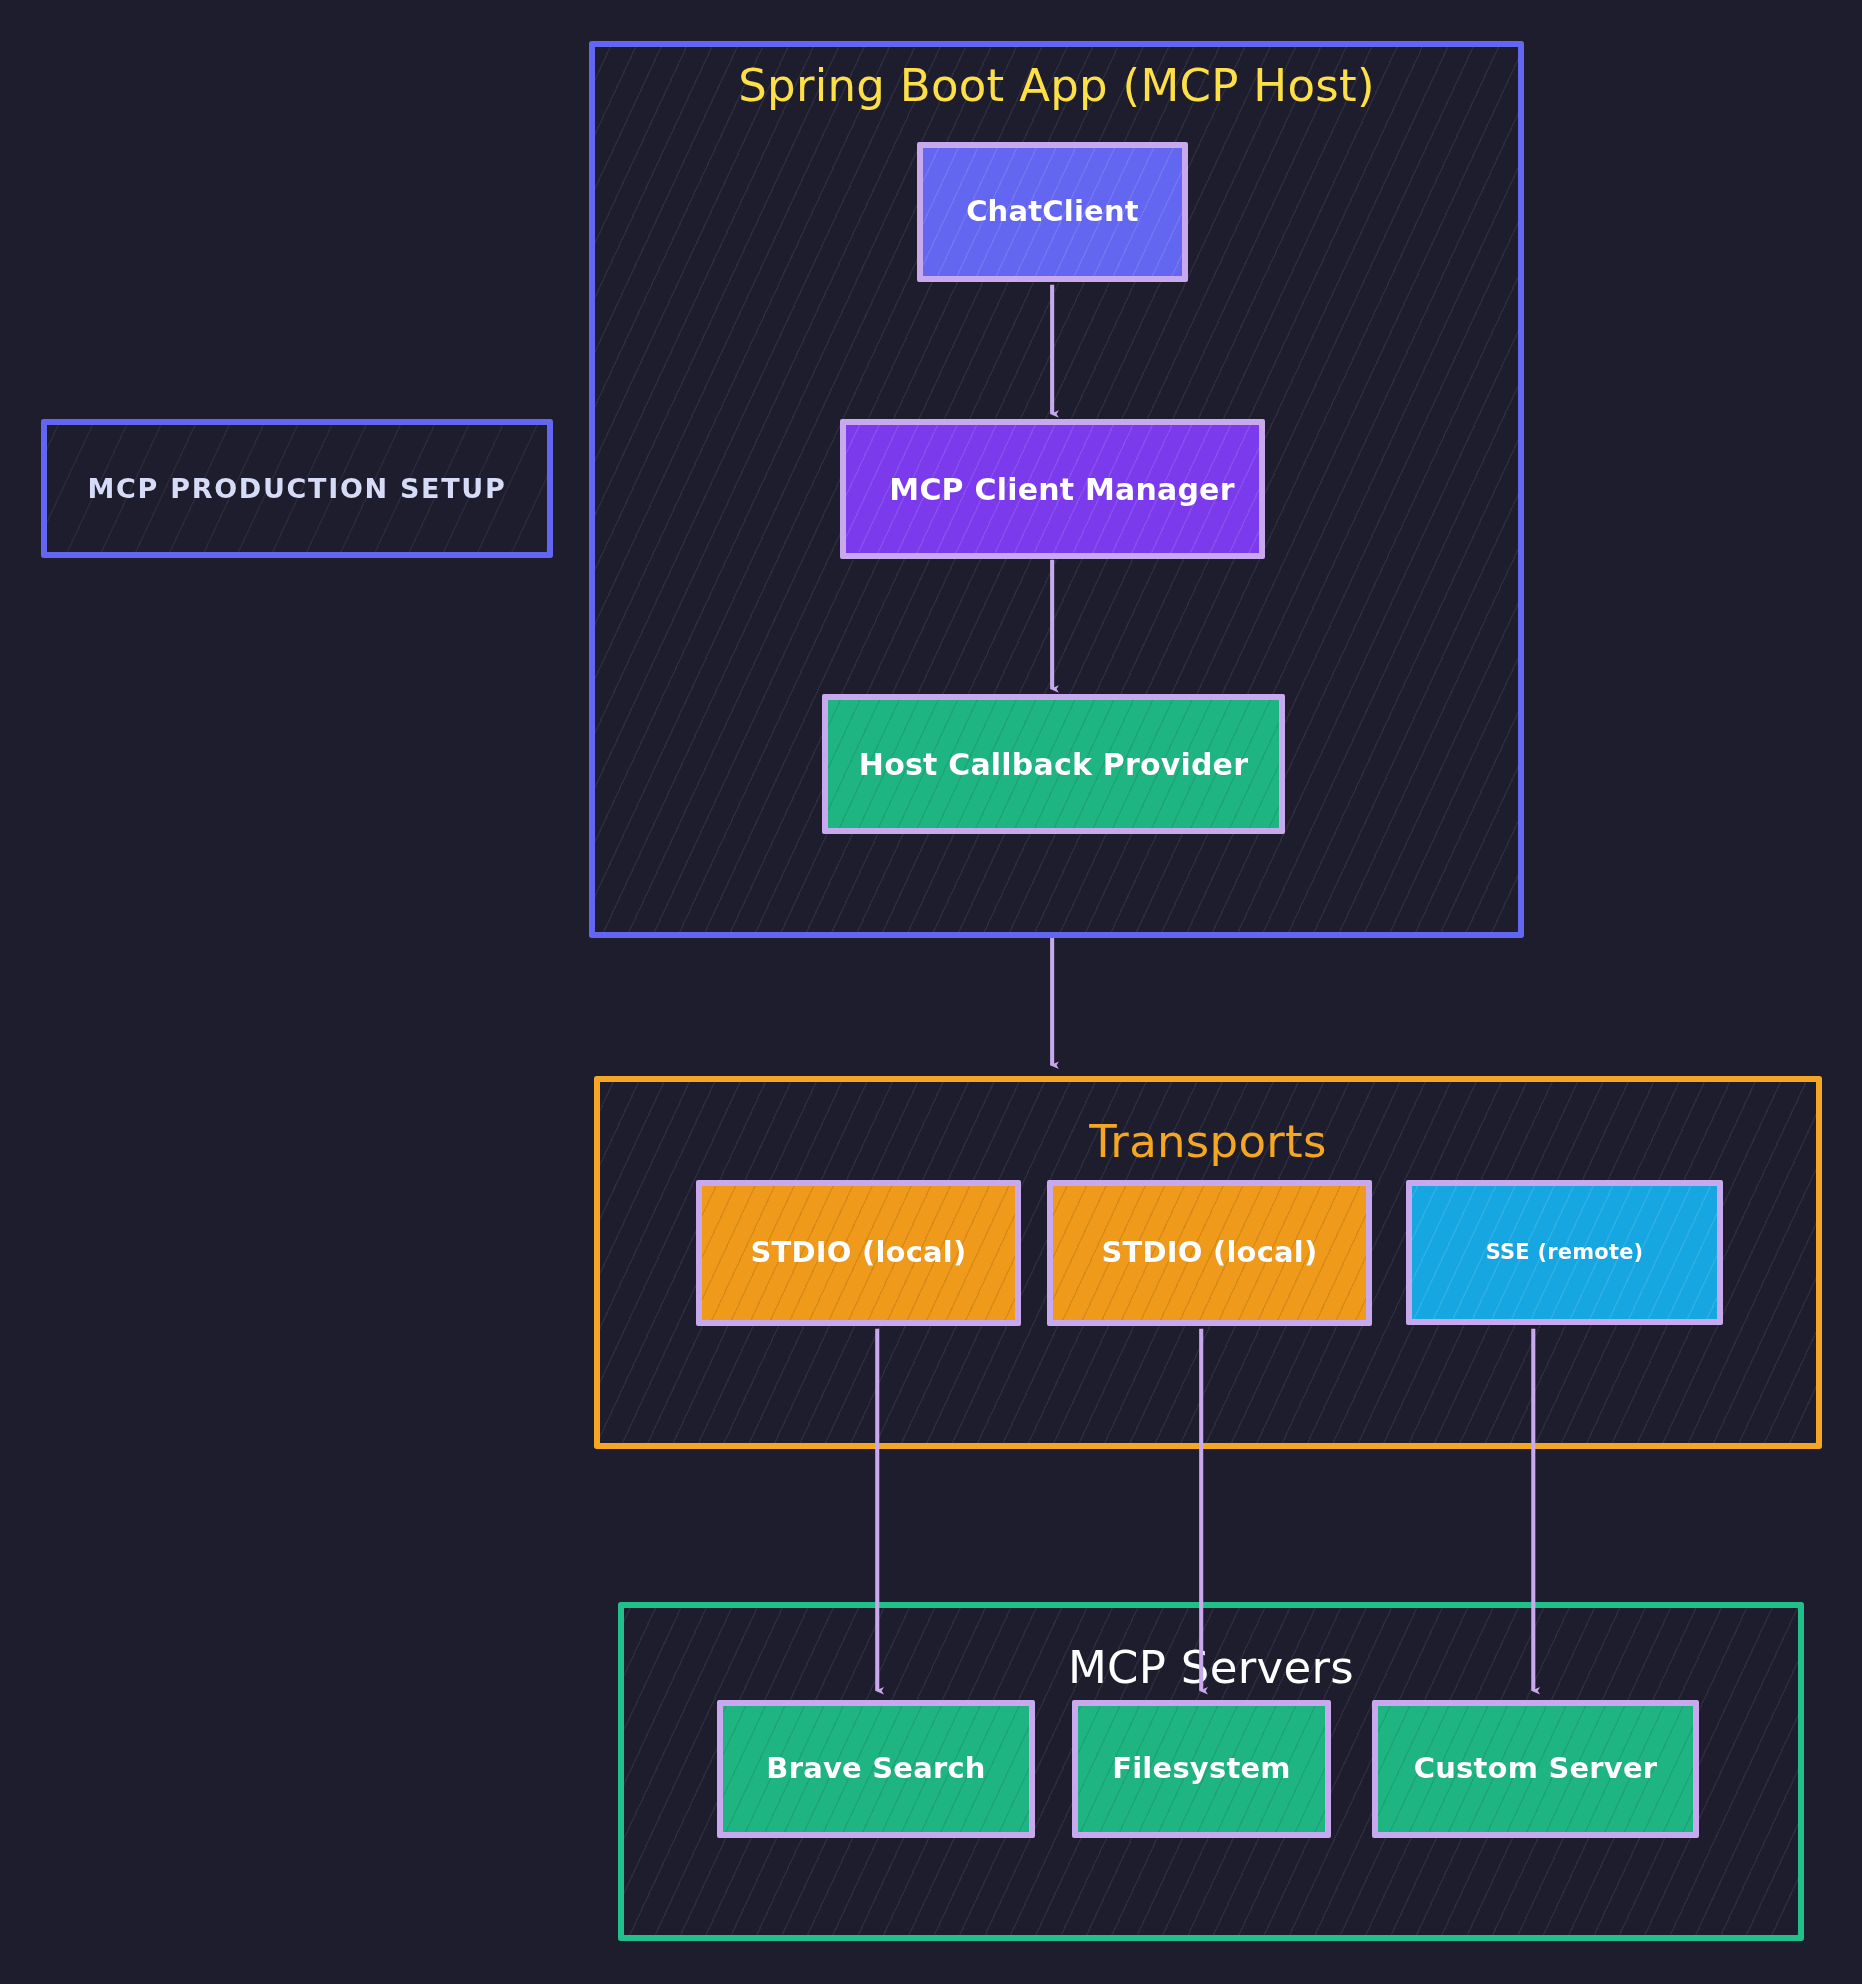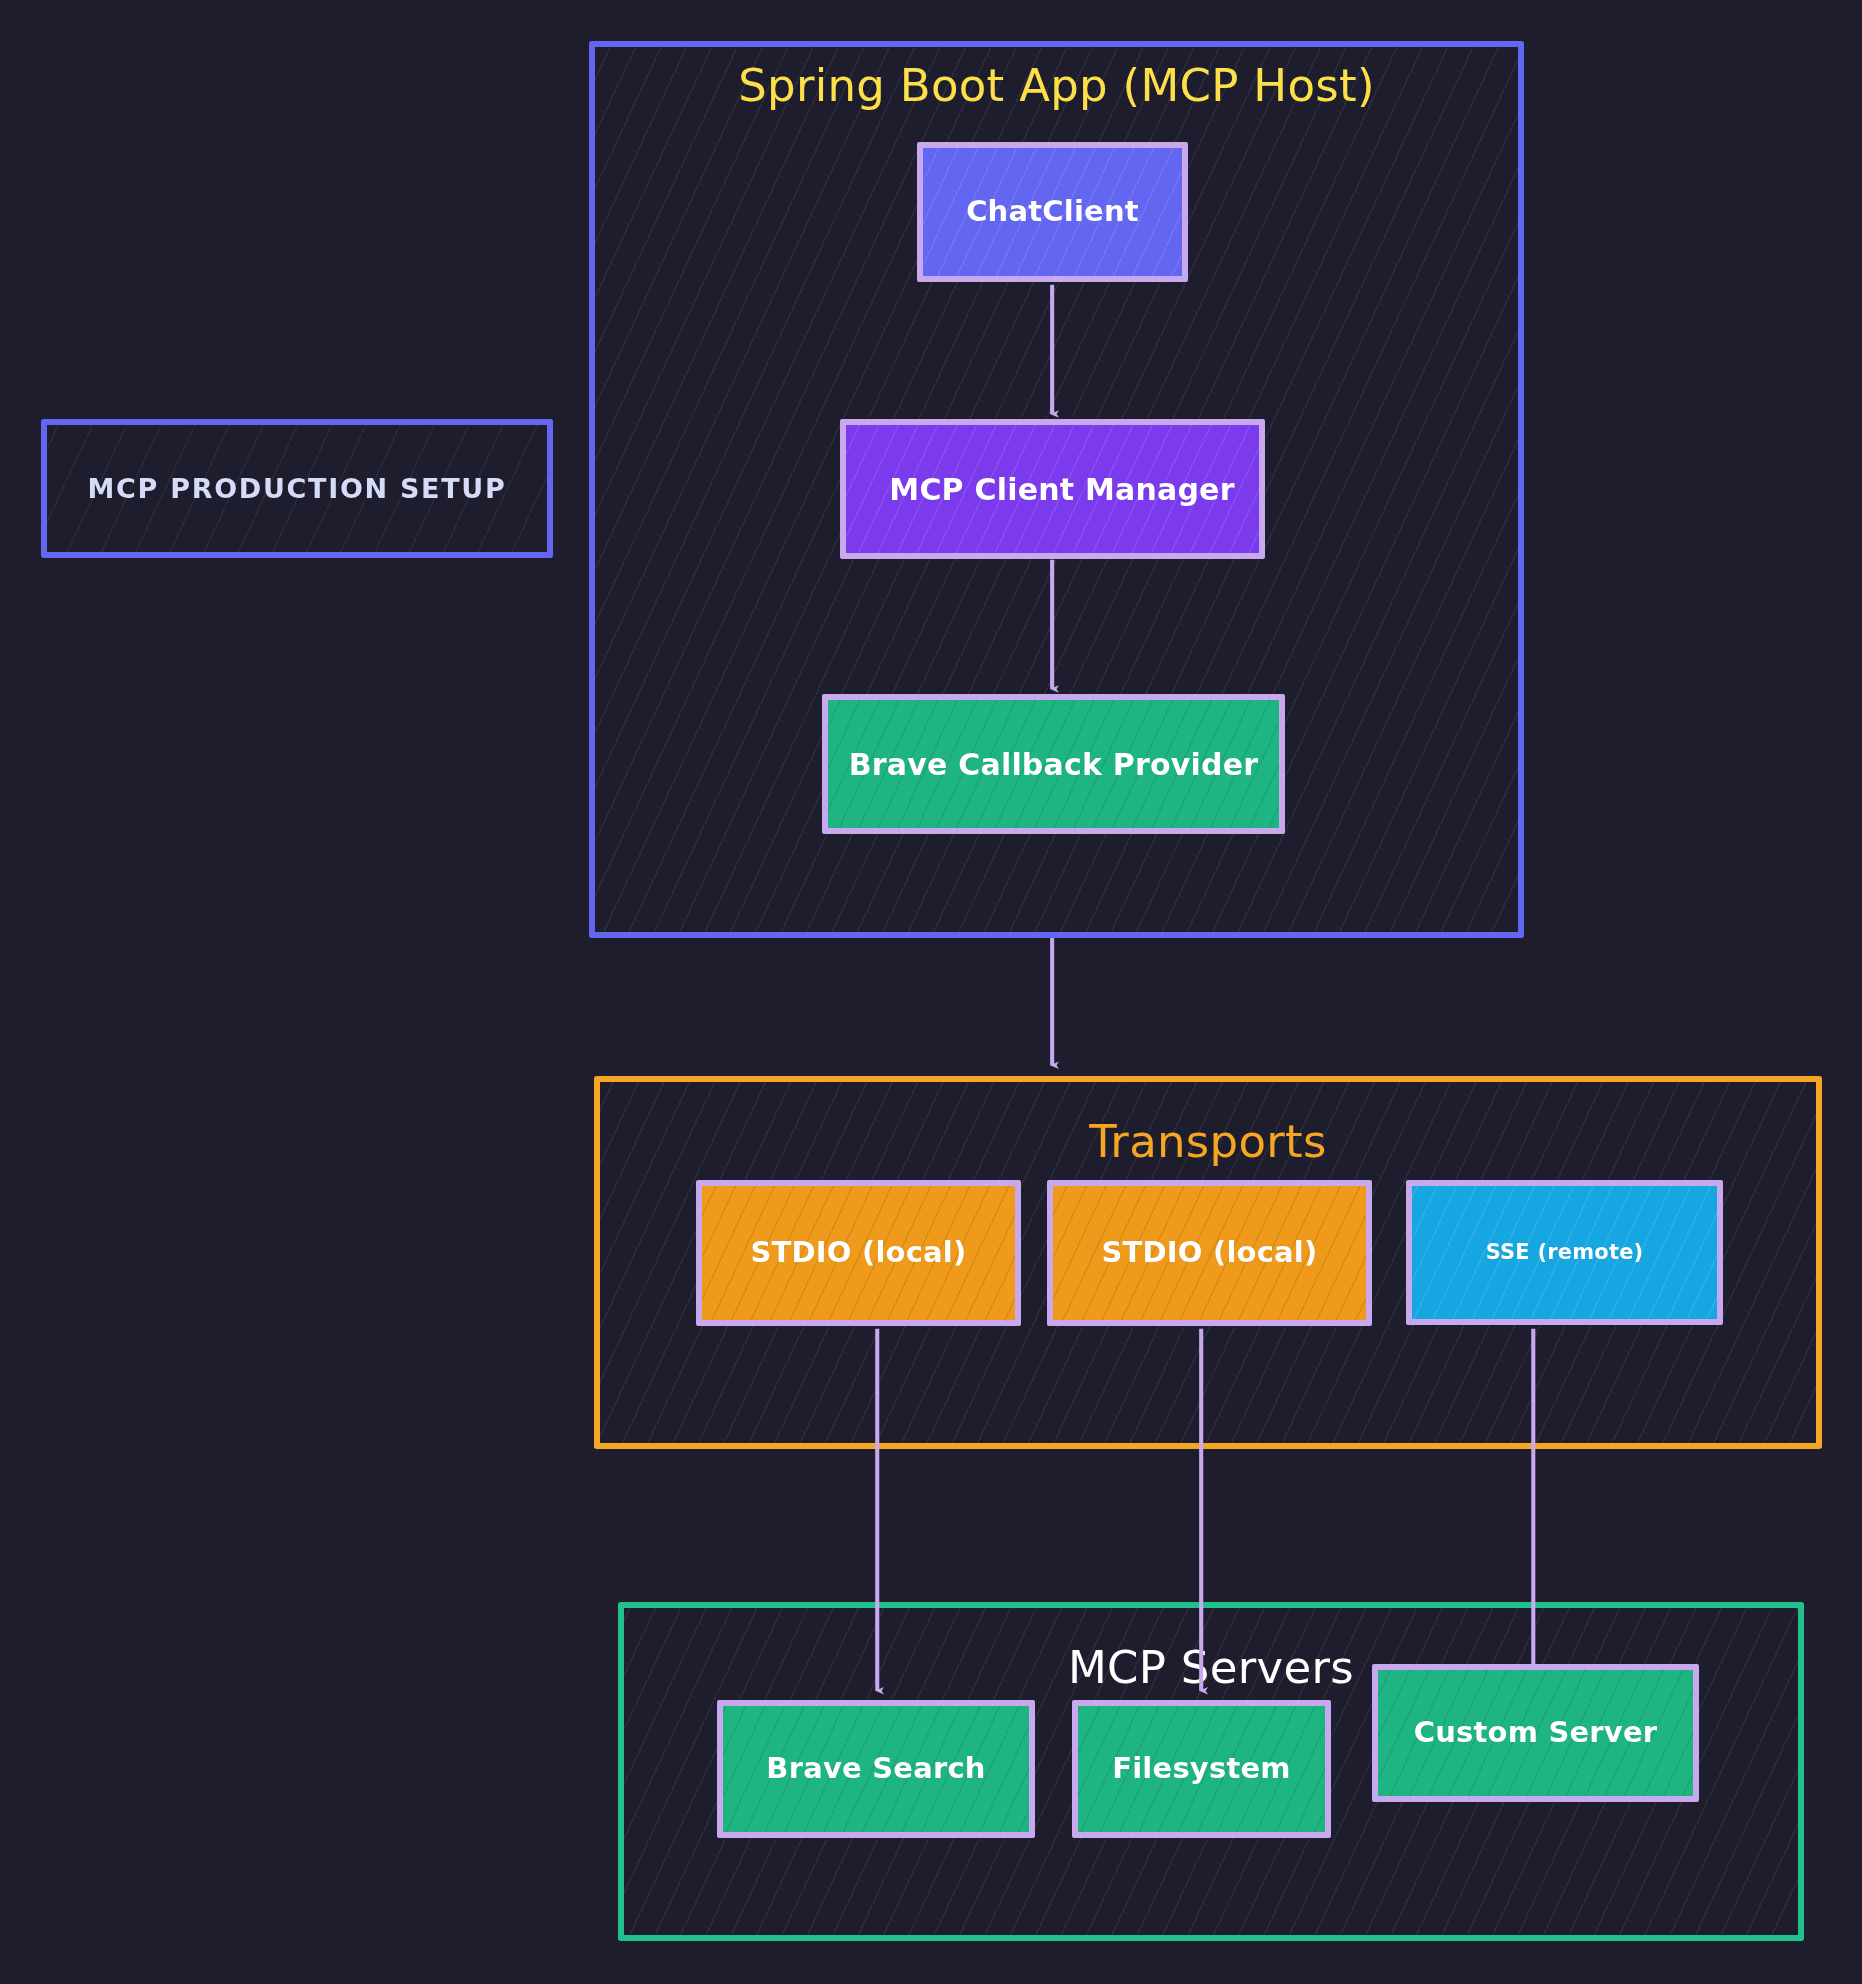--- a/index.html
+++ b/index.html
@@ -179,21 +179,21 @@
     <span class="label" style="font-size:29px;">ChatClient</span>
   </div>
 
   <div class="node" style="left:840px; top:419px; width:425px; height:140px; background:#7c3aed; z-index:6;padding-left:19px;">
     <div class="nhatch"></div>
     <span class="label" style="font-size:30px;">MCP Client Manager</span>
   </div>
 
   <div class="node dark-hatch" style="left:822px; top:694px; width:463px; height:140px; background:#1fb583; z-index:6;">
     <div class="nhatch"></div>
-    <span class="label" style="font-size:30px;">Brave Callback Provider</span>
+    <span class="label" style="font-size:30px;">Host Callback Provider</span>
   </div>
 
   <div class="node dark-hatch" style="left:696px; top:1180px; width:325px; height:146px; background:#f09a1b; z-index:6;">
     <div class="nhatch"></div>
     <span class="label" style="font-size:29px;">STDIO (local)</span>
   </div>
 
   <div class="node dark-hatch" style="left:1047px; top:1180px; width:325px; height:146px; background:#f09a1b; z-index:6;">
     <div class="nhatch"></div>
     <span class="label" style="font-size:29px;">STDIO (local)</span>
@@ -207,19 +207,19 @@
   <div class="node dark-hatch" style="left:717px; top:1700px; width:318px; height:138px; background:#1fb583; z-index:6;">
     <div class="nhatch"></div>
     <span class="label" style="font-size:29px;">Brave Search</span>
   </div>
 
   <div class="node dark-hatch" style="left:1072px; top:1700px; width:259px; height:138px; background:#1fb583; z-index:6;">
     <div class="nhatch"></div>
     <span class="label" style="font-size:29px;">Filesystem</span>
   </div>
 
-  <div class="node dark-hatch" style="left:1372px; top:1664px; width:327px; height:138px; background:#1fb583; z-index:6;">
+  <div class="node dark-hatch" style="left:1372px; top:1700px; width:327px; height:138px; background:#1fb583; z-index:6;">
     <div class="nhatch"></div>
     <span class="label" style="font-size:29px;">Custom Server</span>
   </div>
 
 </div>
 
 
 </body></html>

